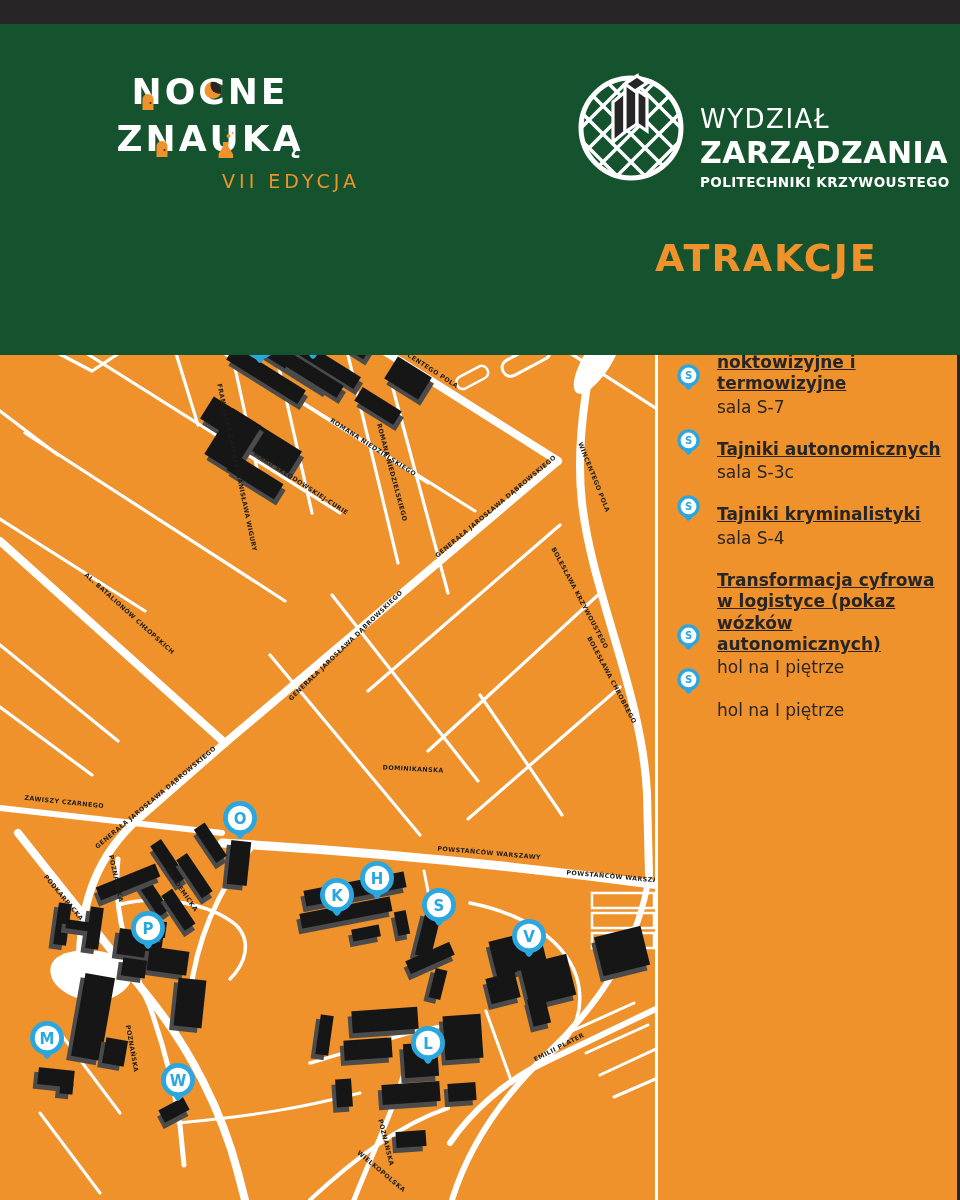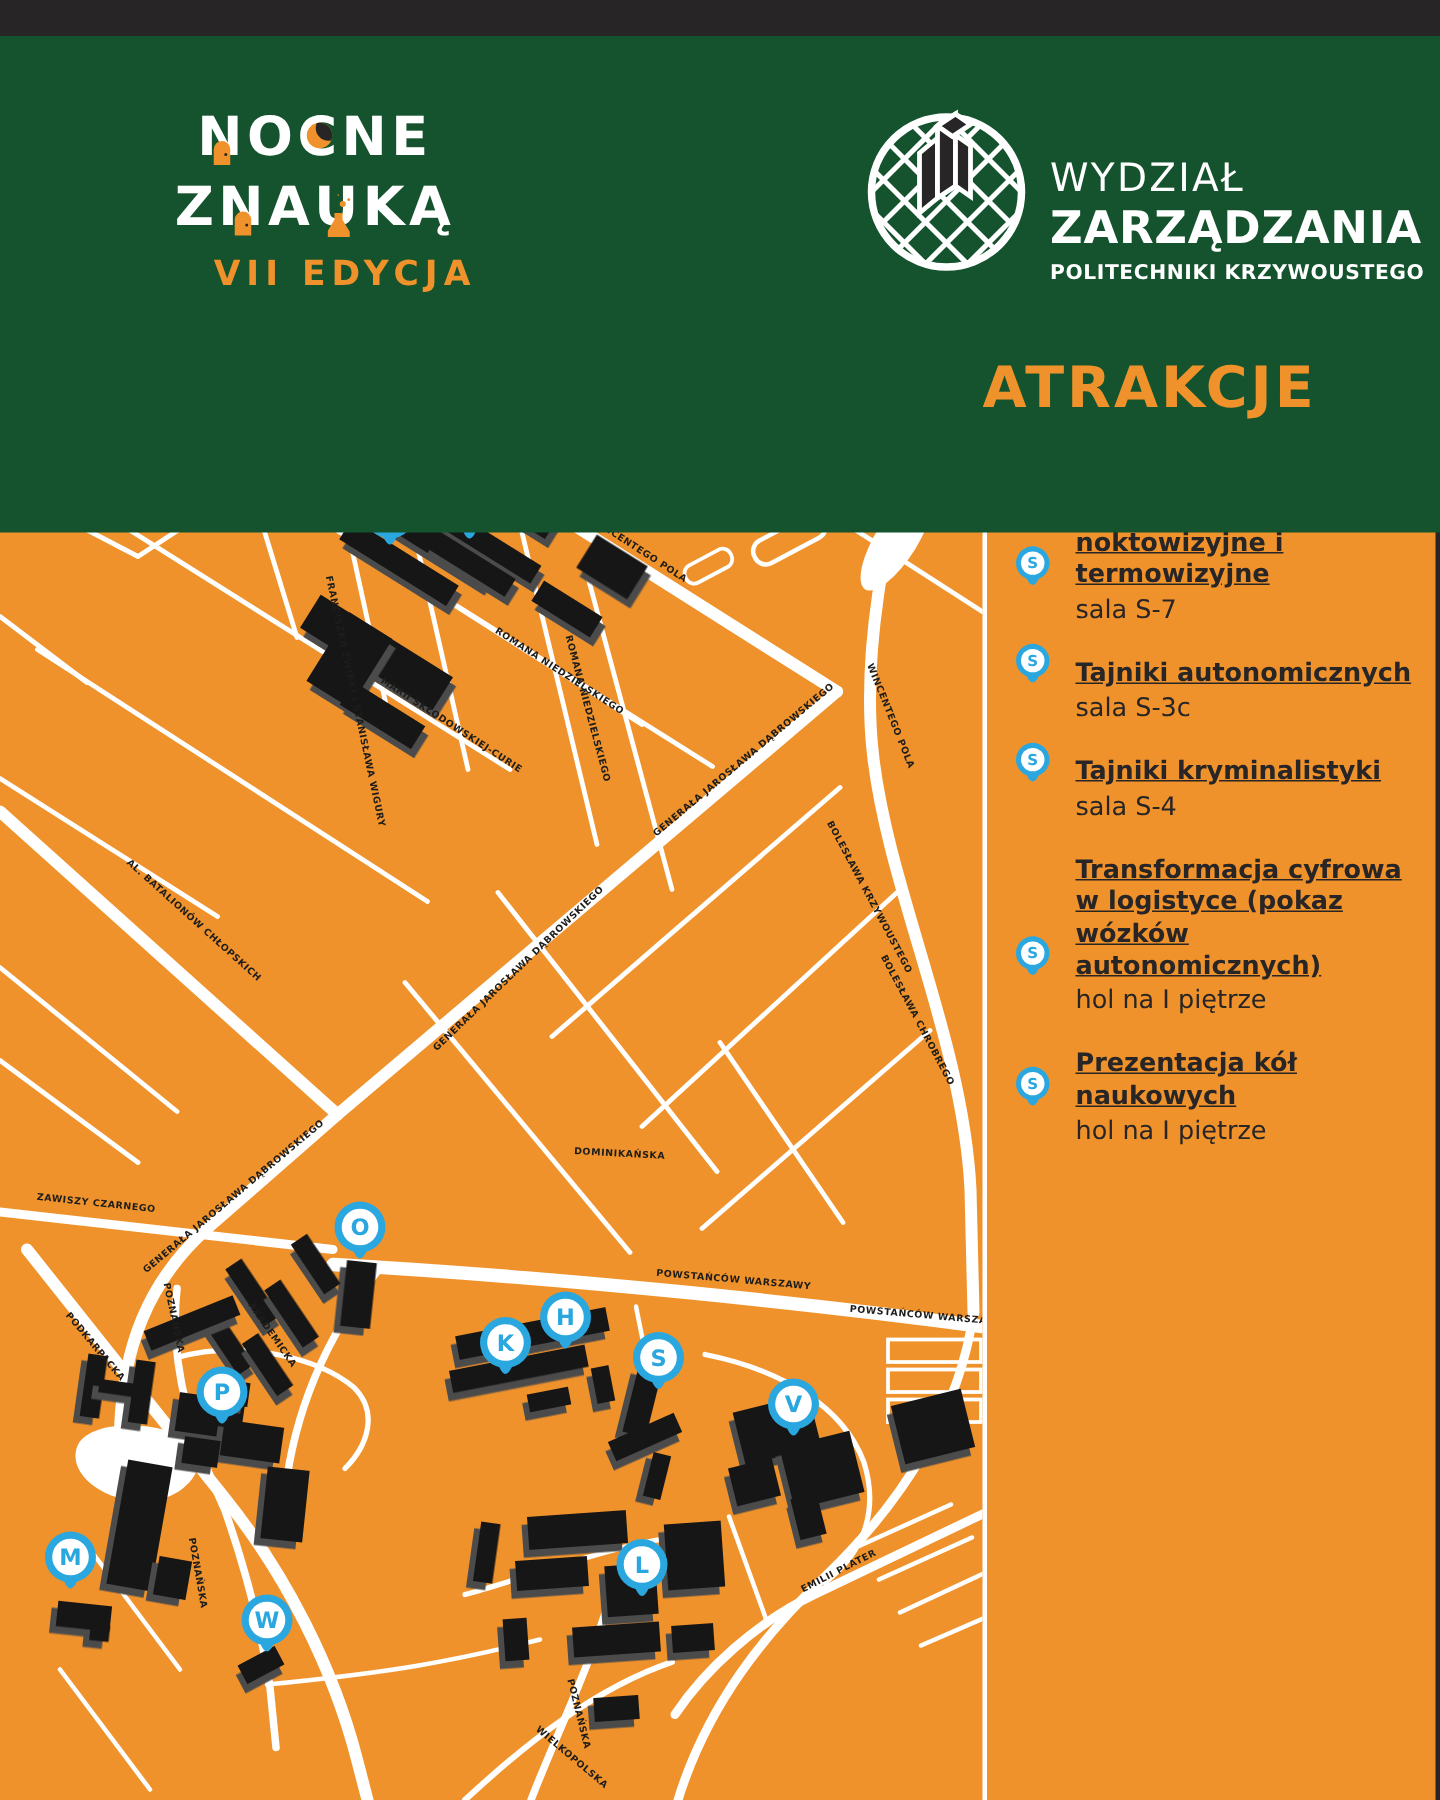--- a/index.html
+++ b/index.html
@@ -13,21 +13,21 @@
   .deco{position:absolute;left:50%;transform:translateX(-50%);z-index:2;}
   .deco.door{bottom:5px;width:11px;height:16px;background:#F0922B;border-radius:6px 6px 0 0;}
   .deco.door::after{content:'';position:absolute;right:2px;top:8px;width:2px;height:2px;border-radius:50%;background:#272525;}
   .deco.moon{top:50%;width:17px;height:17px;border-radius:50%;background:#F0922B;overflow:hidden;transform:translate(-50%,-60%);}
   .deco.moon::after{content:'';position:absolute;left:34%;top:-24%;width:100%;height:100%;border-radius:50%;background:#272525;}
   .deco.flask{bottom:4px;width:15px;height:16px;}
   .deco.flask::before{content:'';position:absolute;left:0;bottom:0;width:15px;height:16px;background:#F0922B;
       clip-path:polygon(32% 0,68% 0,68% 28%,100% 78%,100% 100%,0 100%,0 78%,32% 28%);}
   .deco.flask::after{content:'';position:absolute;left:8px;top:-8px;width:4px;height:4px;border-radius:50%;background:#F0922B;
       box-shadow:4px -3px 0 -1px #F0922B,-3px -6px 0 -1.5px #F0922B;}
-  .edition{margin-top:8px;margin-left:40px;text-align:center;color:#F0922B;font-size:23px;font-weight:bold;letter-spacing:4px;}
+  .edition{margin-top:8px;margin-left:40px;text-align:right;color:#F0922B;font-size:19px;font-weight:normal;letter-spacing:4px;}
   .faculty-icon{position:absolute;left:575px;top:40px;}
   .fac-text{position:absolute;left:700px;top:80px;color:#fff;}
   .fac-1{font-size:26px;letter-spacing:1.5px;font-weight:normal;}
   .fac-2{font-size:30px;font-weight:bold;letter-spacing:.5px;margin-top:1px;}
   .fac-3{font-size:13.5px;font-weight:bold;letter-spacing:.4px;margin-top:4px;}
   .sb-heading{position:absolute;left:655px;top:212px;width:160px;text-align:center;
       color:#F0922B;font-size:38px;font-weight:bold;letter-spacing:2px;}
   
   .sidebar{position:absolute;left:655px;top:263px;width:302px;height:937px;background:#F0922B;
       border-left:3px solid #fff;box-sizing:border-box;padding:46px 14px 0 25px;z-index:2;}
@@ -145,21 +145,20 @@
 
   <div class="attr">
     <span class="pinbox">
       <svg viewBox="-12 -12 24 34" width="27" height="38">
         <path d="M -5 6 Q 0 20 5 6 Z"></path>
         <circle class="outer" r="10"></circle>
         <circle class="inner" r="7"></circle>
         <text y="3.2" text-anchor="middle">S</text>
       </svg>
     </span>
-    <div class="attr-title">Prezentacja kół naukowych</div>
     <div class="attr-loc">hol na I piętrze</div>
   </div>
 </div>
   </div>
 
   <svg class="map" width="660" height="937" viewBox="0 0 660 937">
     <rect x="0" y="0" width="660" height="937" fill="#F0922B"></rect>
 
     <g>
       <path class="road" stroke-width="3.2" d="M120,24 L428,220"></path>

